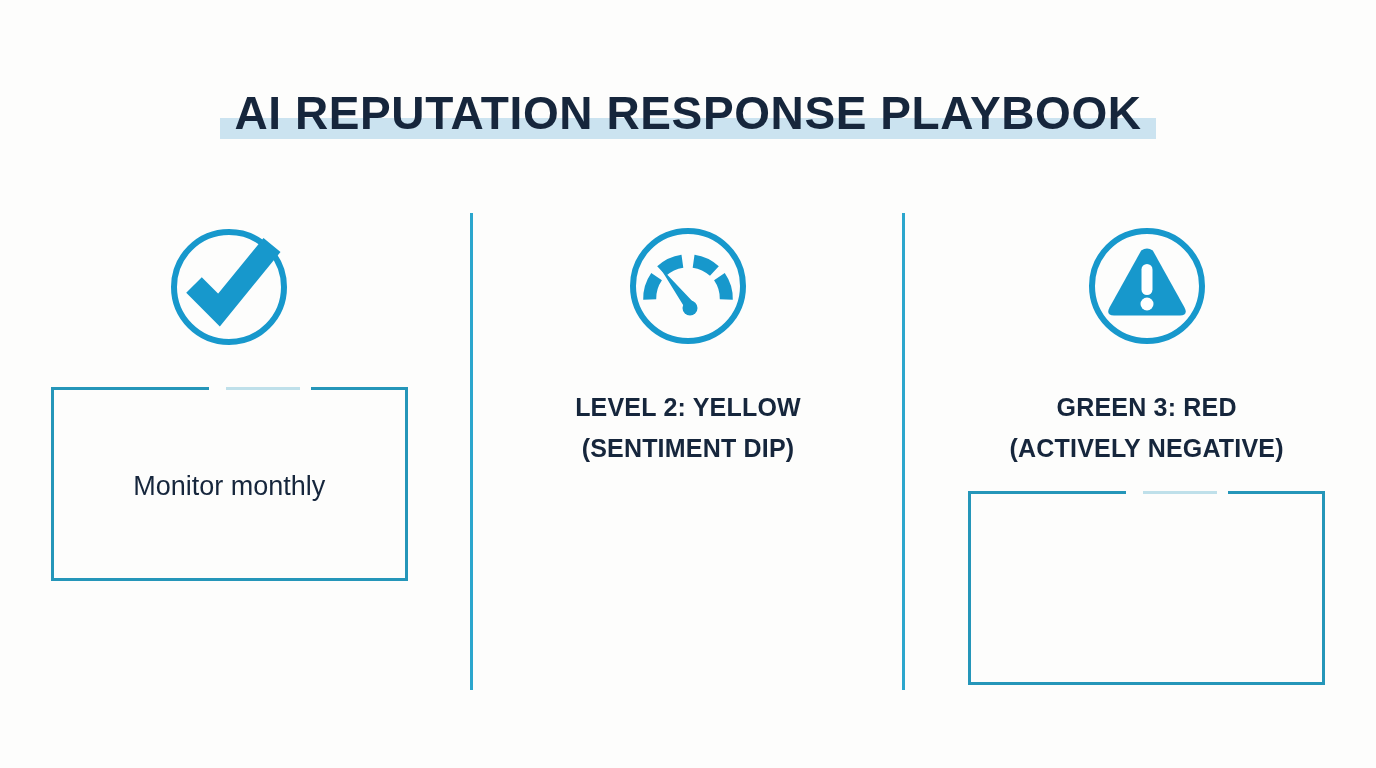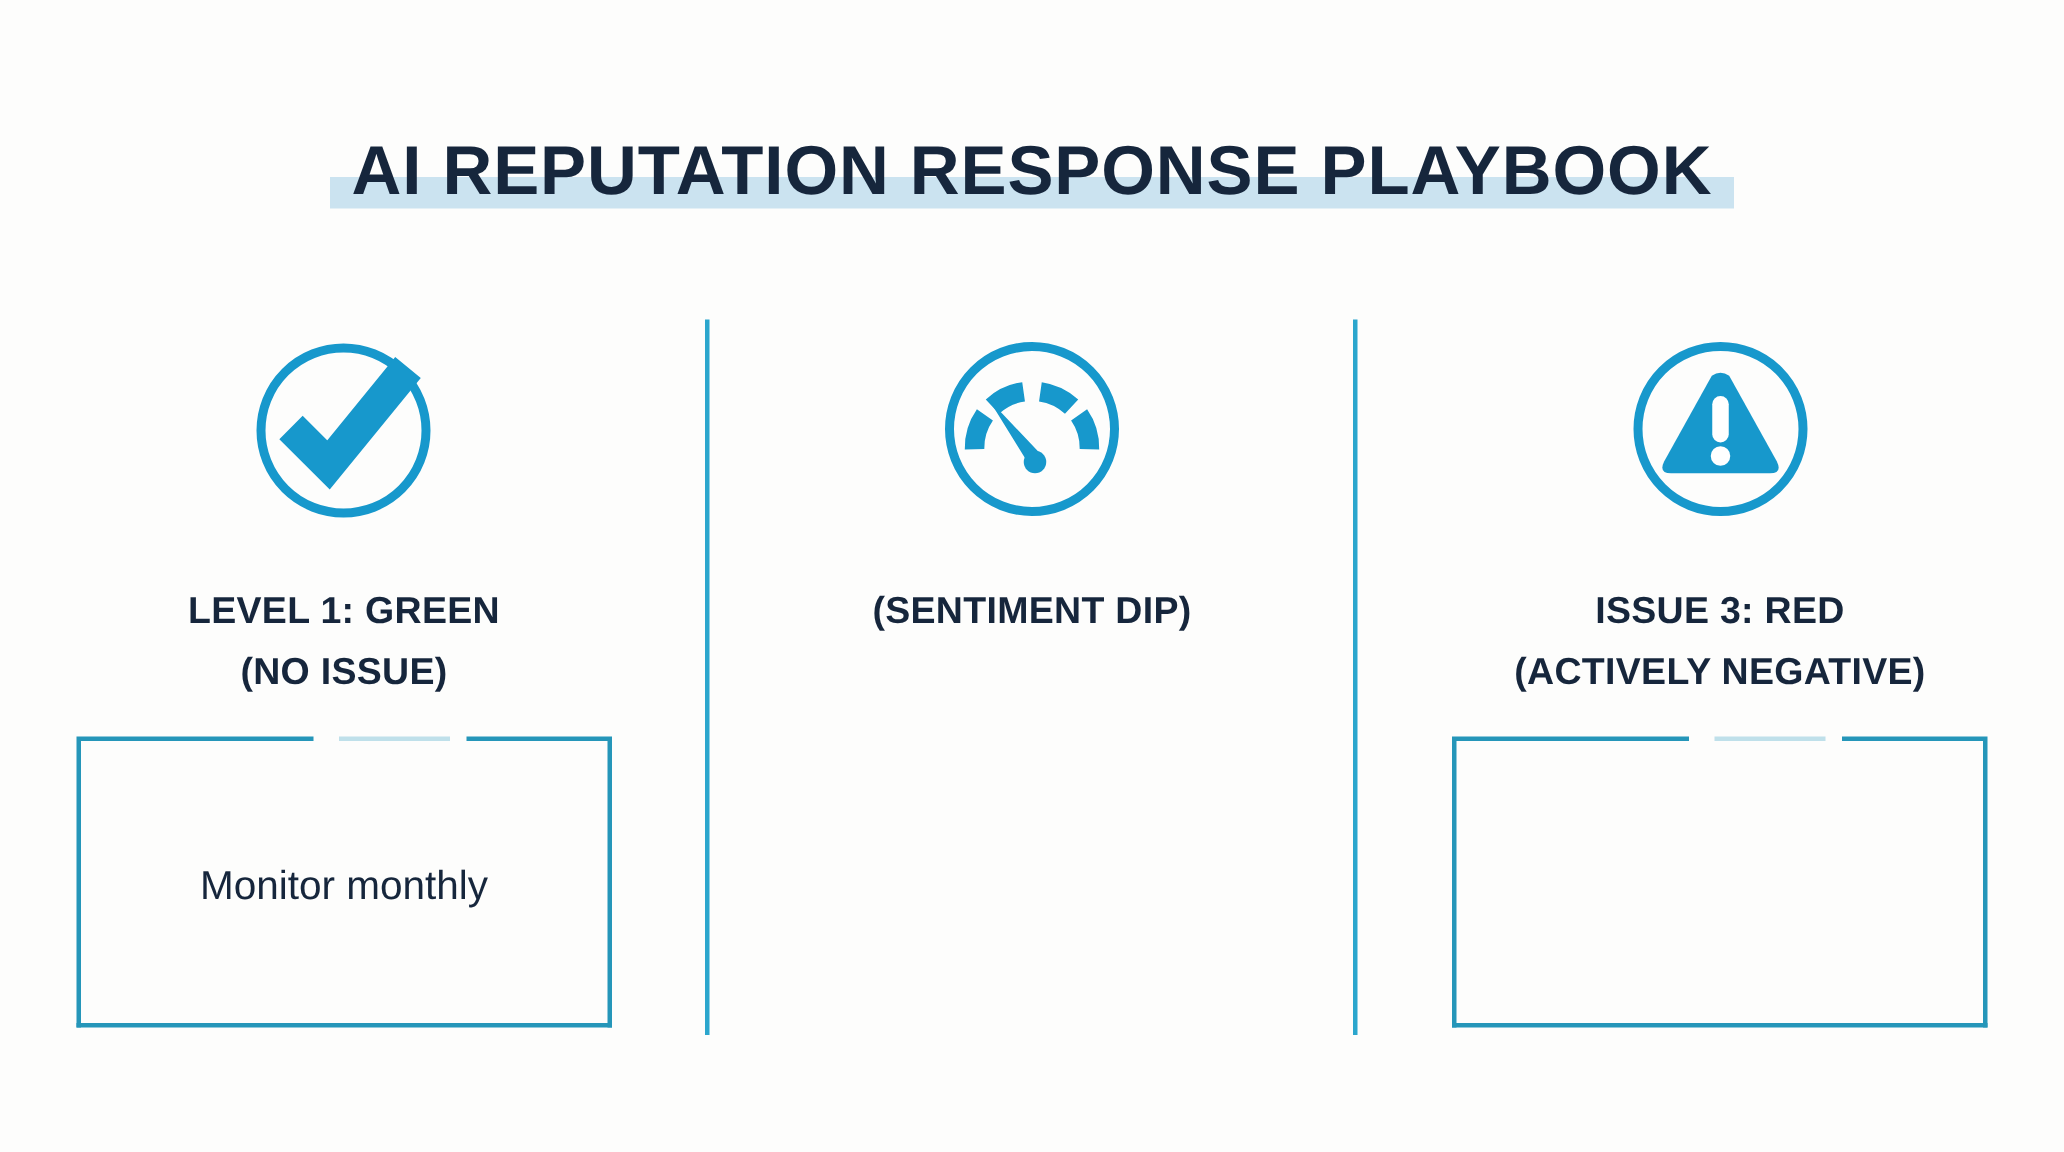--- a/index.html
+++ b/index.html
@@ -138,24 +138,20 @@
 
   <div class="columns">
 
     <div class="column">
       <div class="icon-slot">
         <svg width="138" height="138" viewBox="0 0 138 138">
           <circle cx="69" cy="71" r="55" fill="none" stroke="#1798cc" stroke-width="6"></circle>
           <path d="M34 69 L59 94 L112 29" fill="none" stroke="#1798cc" stroke-width="22" stroke-linejoin="miter" stroke-linecap="butt"></path>
         </svg>
       </div>
-      <div class="col-heading">
-        <span>LEVEL 1: GREEN</span>
-        <span class="hl2">(NO ISSUE)</span>
-      </div>
       <div class="box">
         <div class="box-top seg-l"></div>
         <div class="box-top seg-m"></div>
         <div class="box-top seg-r"></div>
         <div class="box-text one-line">Monitor monthly</div>
       </div>
     </div>
 
     <div class="column">
       <div class="icon-slot">
@@ -167,35 +163,36 @@
             <path d="M 42.6 55.1 A 38.5 38.5 0 0 1 63.4 45.2"></path>
             <path d="M 74.6 45.2 A 38.5 38.5 0 0 1 95.4 55.1"></path>
             <path d="M 100.4 60.6 A 38.5 38.5 0 0 1 107.3 83.5"></path>
           </g>
 
           <path d="M 40 50 L 76 88 Q 80 92 75.5 95.5 Q 71 99 67.5 94.5 Z" fill="#1798cc"></path>
           <circle cx="71" cy="92" r="7.5" fill="#1798cc"></circle>
         </svg>
       </div>
       <div class="col-heading">
+        <span>LEVEL 2: YELLOW</span>
         <span class="hl2">(SENTIMENT DIP)</span>
       </div>
     </div>
 
     <div class="column">
       <div class="icon-slot">
         <svg width="138" height="138" viewBox="0 0 138 138">
           <circle cx="69" cy="70" r="55" fill="none" stroke="#1798cc" stroke-width="6"></circle>
           <path d="M 63.2 34.5 Q 69 30.5 74.8 34.5 L 106.5 91.5 Q 110.5 99.5 102 99.5 L 36 99.5 Q 27.5 99.5 31.5 91.5 Z" fill="#1798cc"></path>
           <rect x="63.5" y="48" width="11" height="31" rx="5.5" fill="#ffffff"></rect>
           <circle cx="69" cy="88" r="6.5" fill="#ffffff"></circle>
         </svg>
       </div>
       <div class="col-heading">
-        <span>ISSUE 3: RED</span>
+        <span>GREEN 3: RED</span>
         <span class="hl2">(ACTIVELY NEGATIVE)</span>
       </div>
       <div class="box">
         <div class="box-top seg-l"></div>
         <div class="box-top seg-m"></div>
         <div class="box-top seg-r"></div>
       </div>
     </div>
 
   </div>

